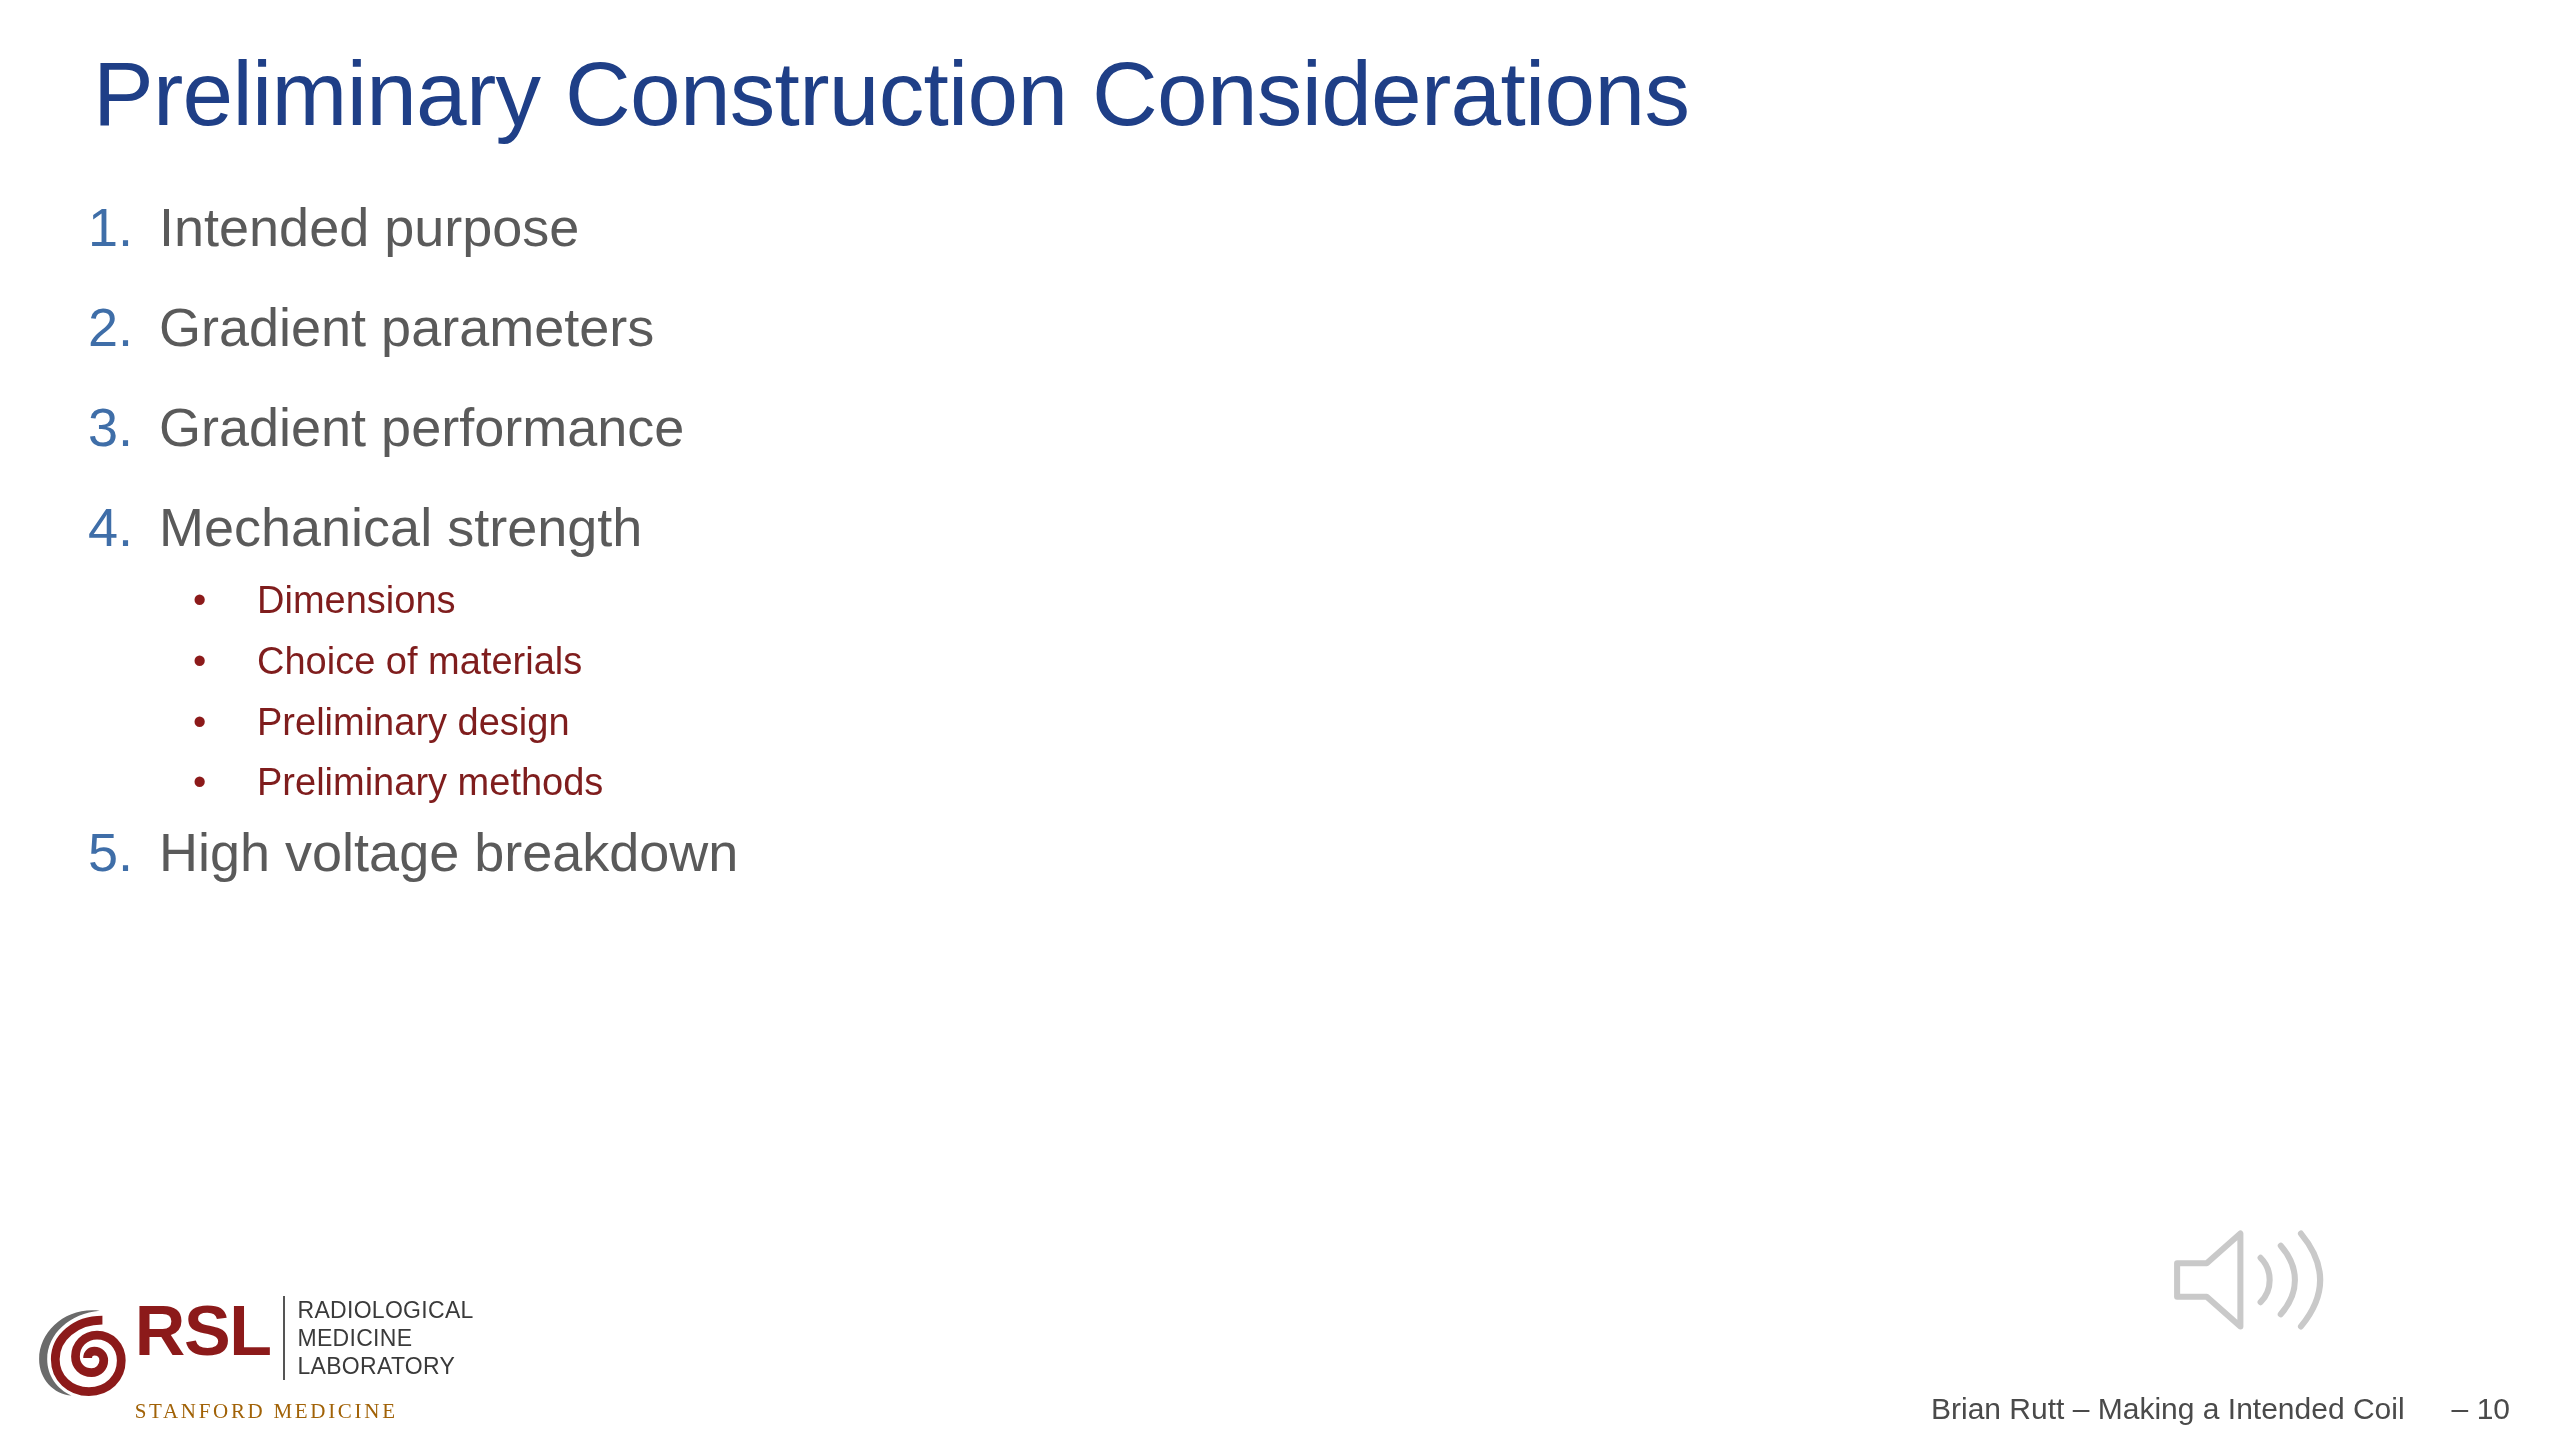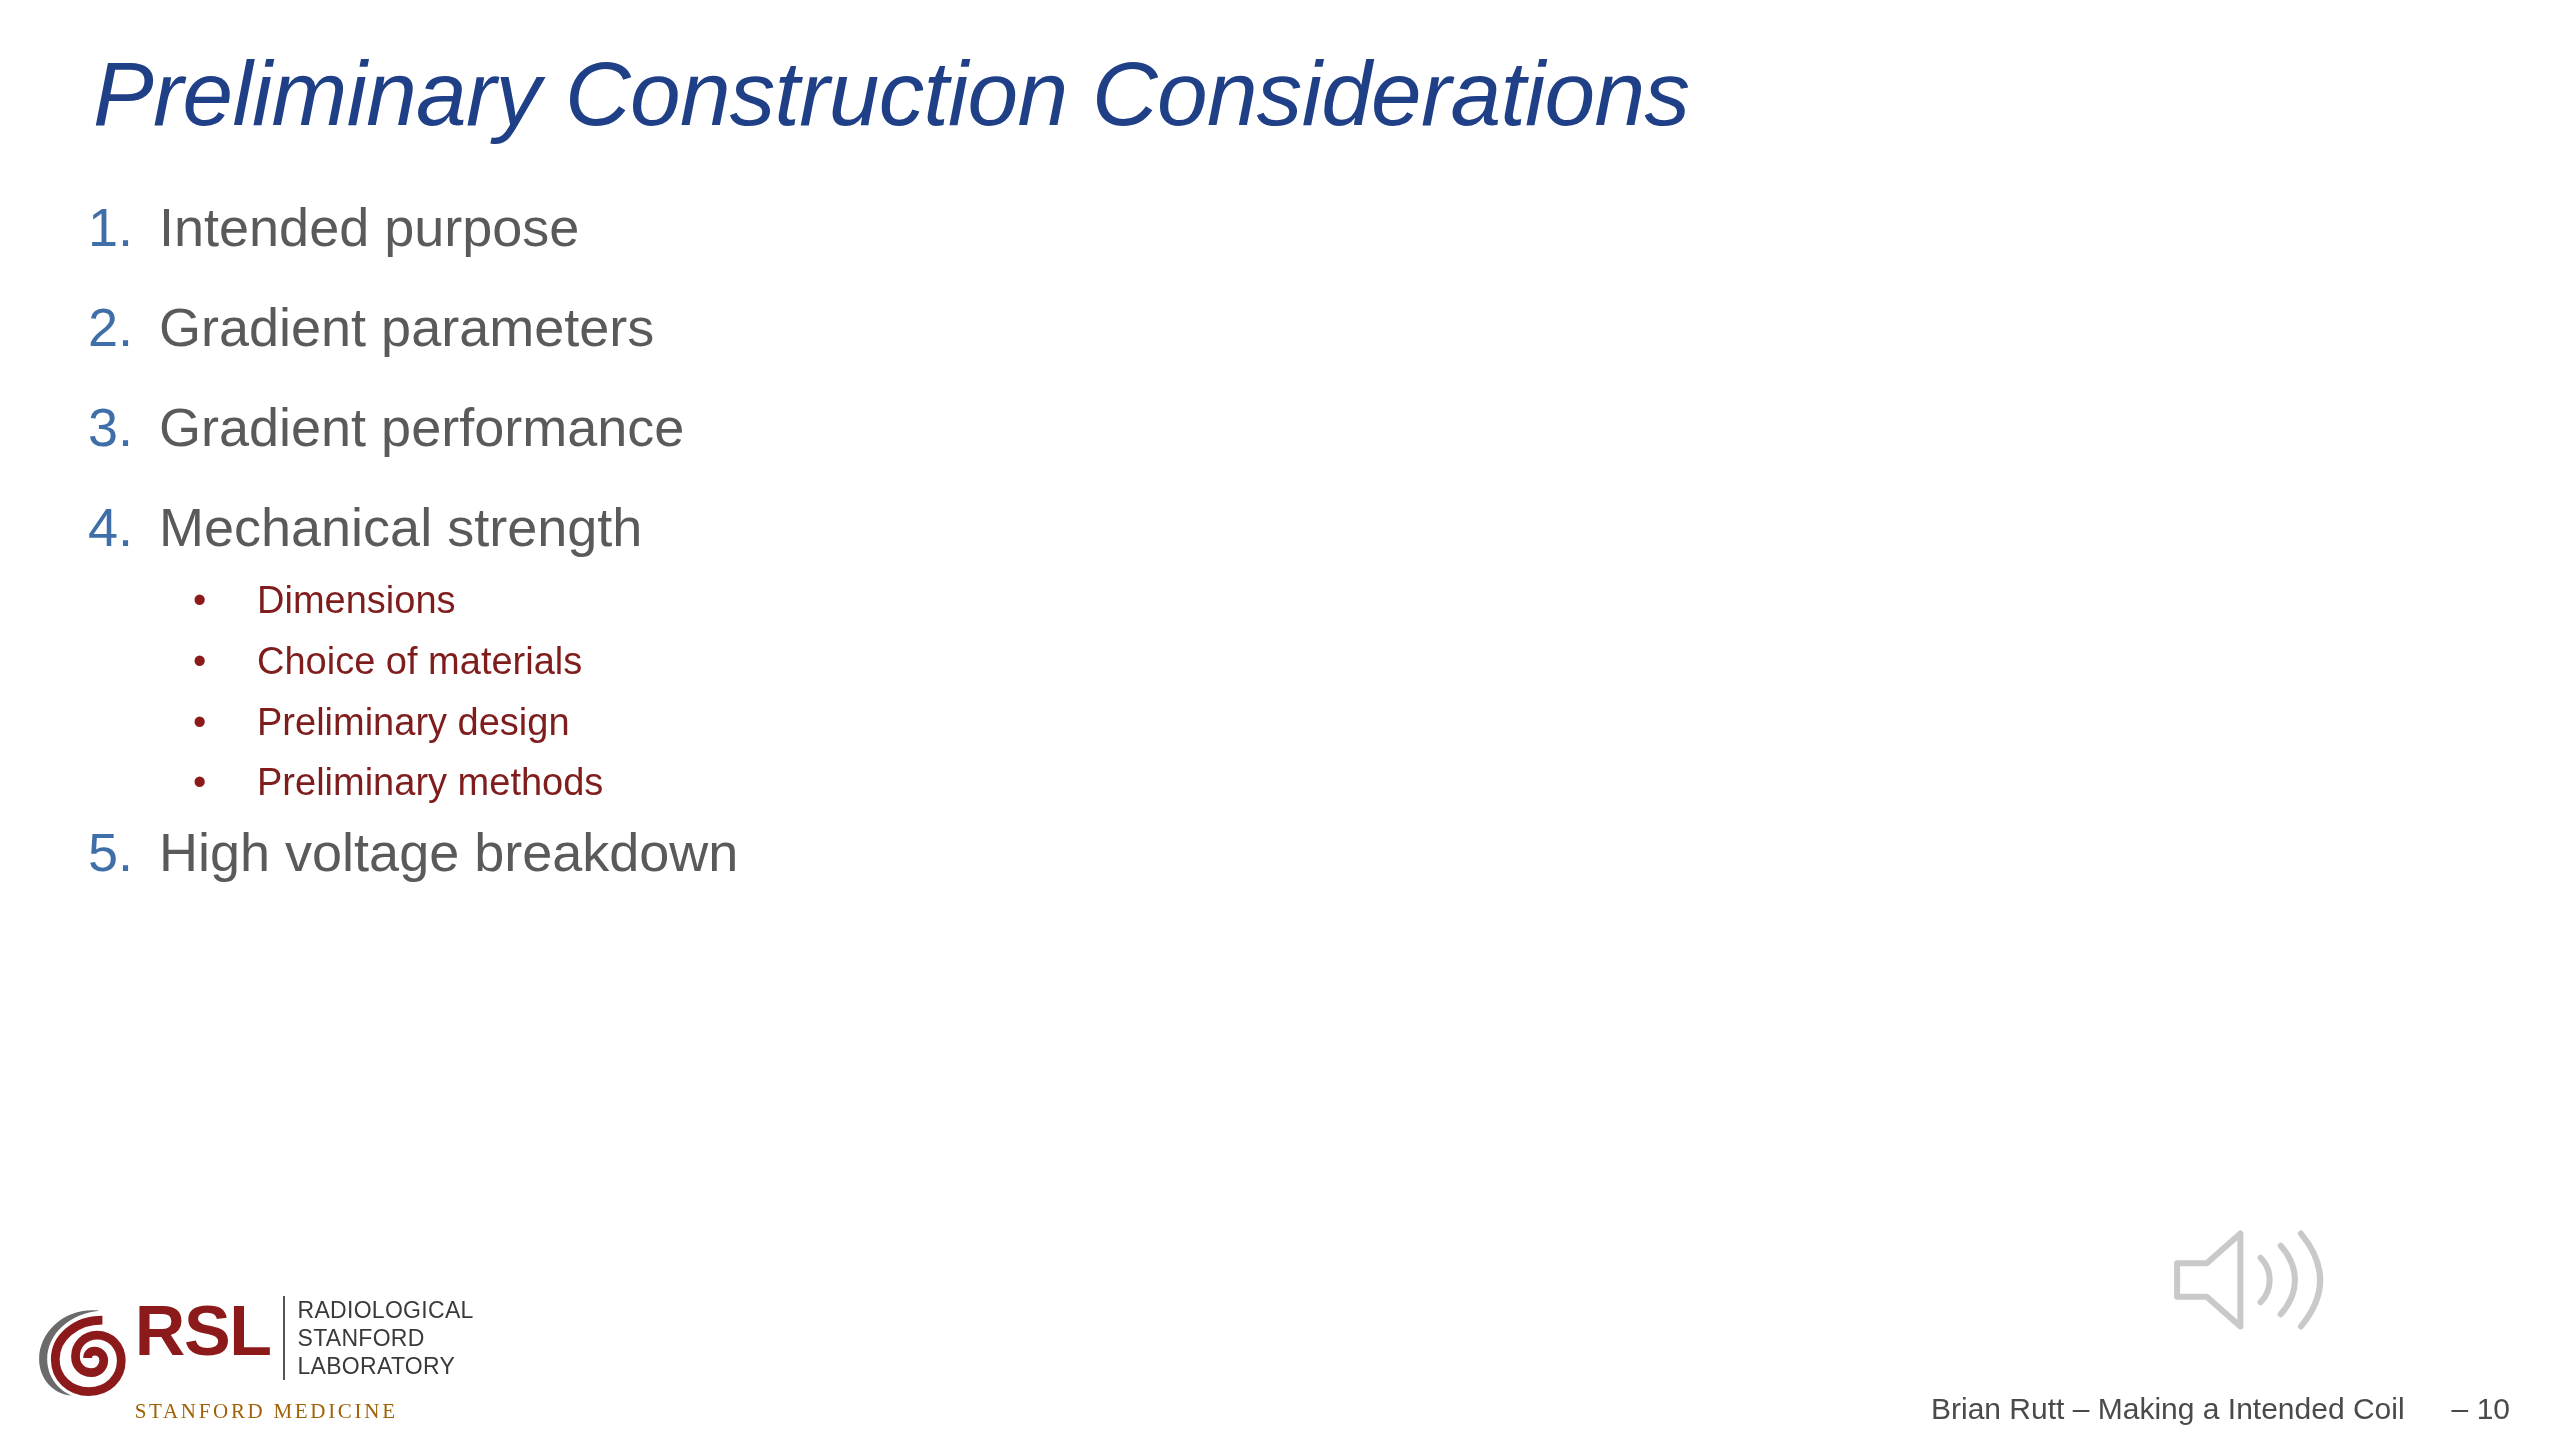--- a/index.html
+++ b/index.html
@@ -26,21 +26,20 @@
   .slide-title {
     position: absolute;
     left: 93px;
     top: 44px;
     font-size: 91px;
     line-height: 1.1;
     color: #1F3F87;
     font-weight: normal;
     letter-spacing: -0.7px;
     white-space: nowrap;
-    font-style: italic;
   }
 
   .body-list {
     position: absolute;
     left: 88px;
     top: 196px;
     width: 2024px;
   }
 
   .lvl1-item {
@@ -237,21 +236,21 @@
         <path d="M108,16 C58,10 18,46 18,88 C18,118 40,140 66,142 C44,132 30,112 30,88 C30,50 64,20 108,16 Z" fill="#6b6b6b"></path>
         <path d="M112,30 C72,30 42,56 42,88 C42,116 64,136 92,136 C120,136 140,116 140,90 C140,68 124,52 104,52 C86,52 72,66 72,84 C72,98 82,108 96,108 C106,108 114,100 114,90 C114,82 108,76 100,76 C94,76 90,80 90,86" fill="none" stroke="#8C1A1A" stroke-width="13"></path>
       </svg>
     </div>
     <div class="logo-text-block">
       <div class="logo-row">
         <div class="rsl-word">RSL</div>
         <div class="rsl-divider"></div>
         <div class="rsl-sub">
           <span>RADIOLOGICAL</span>
-          <span>STANFORD</span>
+          <span>MEDICINE</span>
           <span>LABORATORY</span>
         </div>
       </div>
       <div class="stanford-line">STANFORD MEDICINE</div>
     </div>
   </div>
 
   <div class="speaker-icon">
     <svg width="175" height="128" viewBox="0 0 260 190" xmlns="http://www.w3.org/2000/svg">
       <path d="M18,70 L62,70 L112,26 L112,164 L62,120 L18,120 Z" fill="none" stroke="#c9c9c9" stroke-width="9" stroke-linejoin="round"></path>

